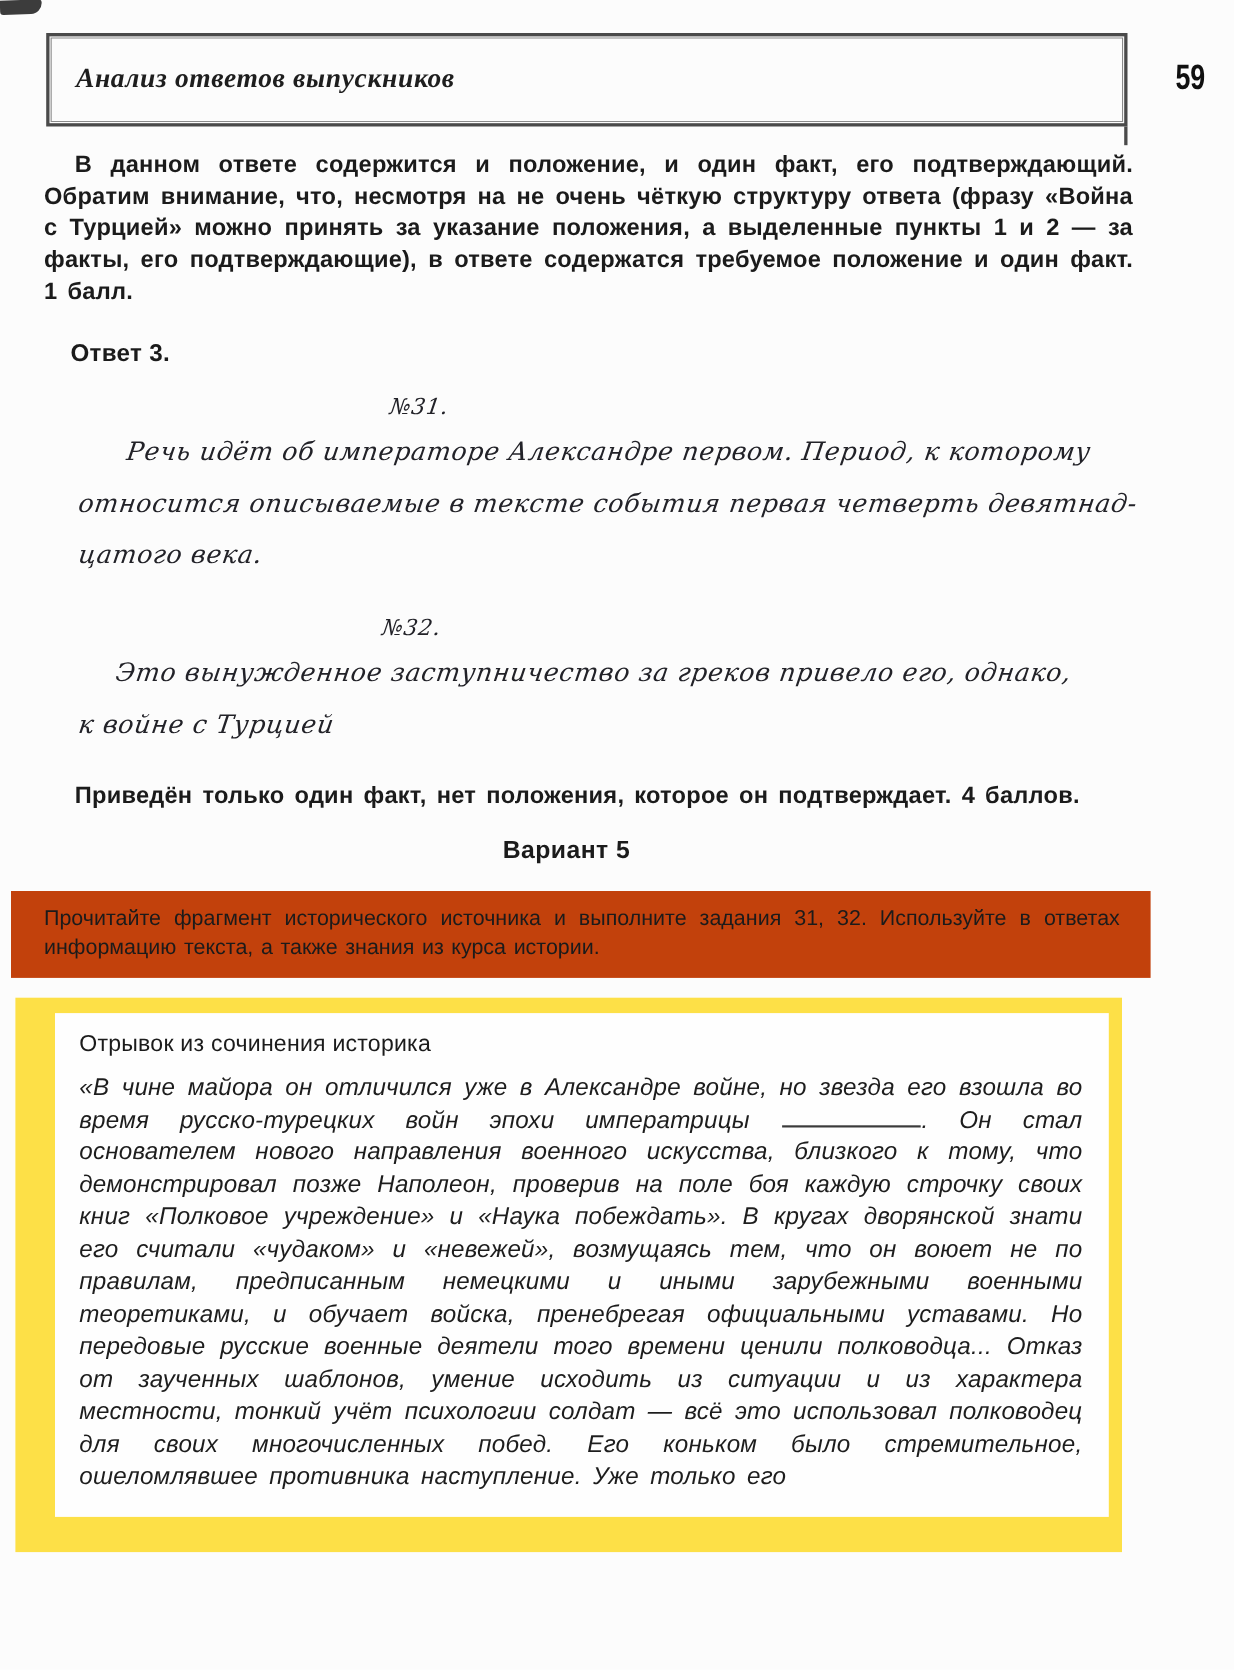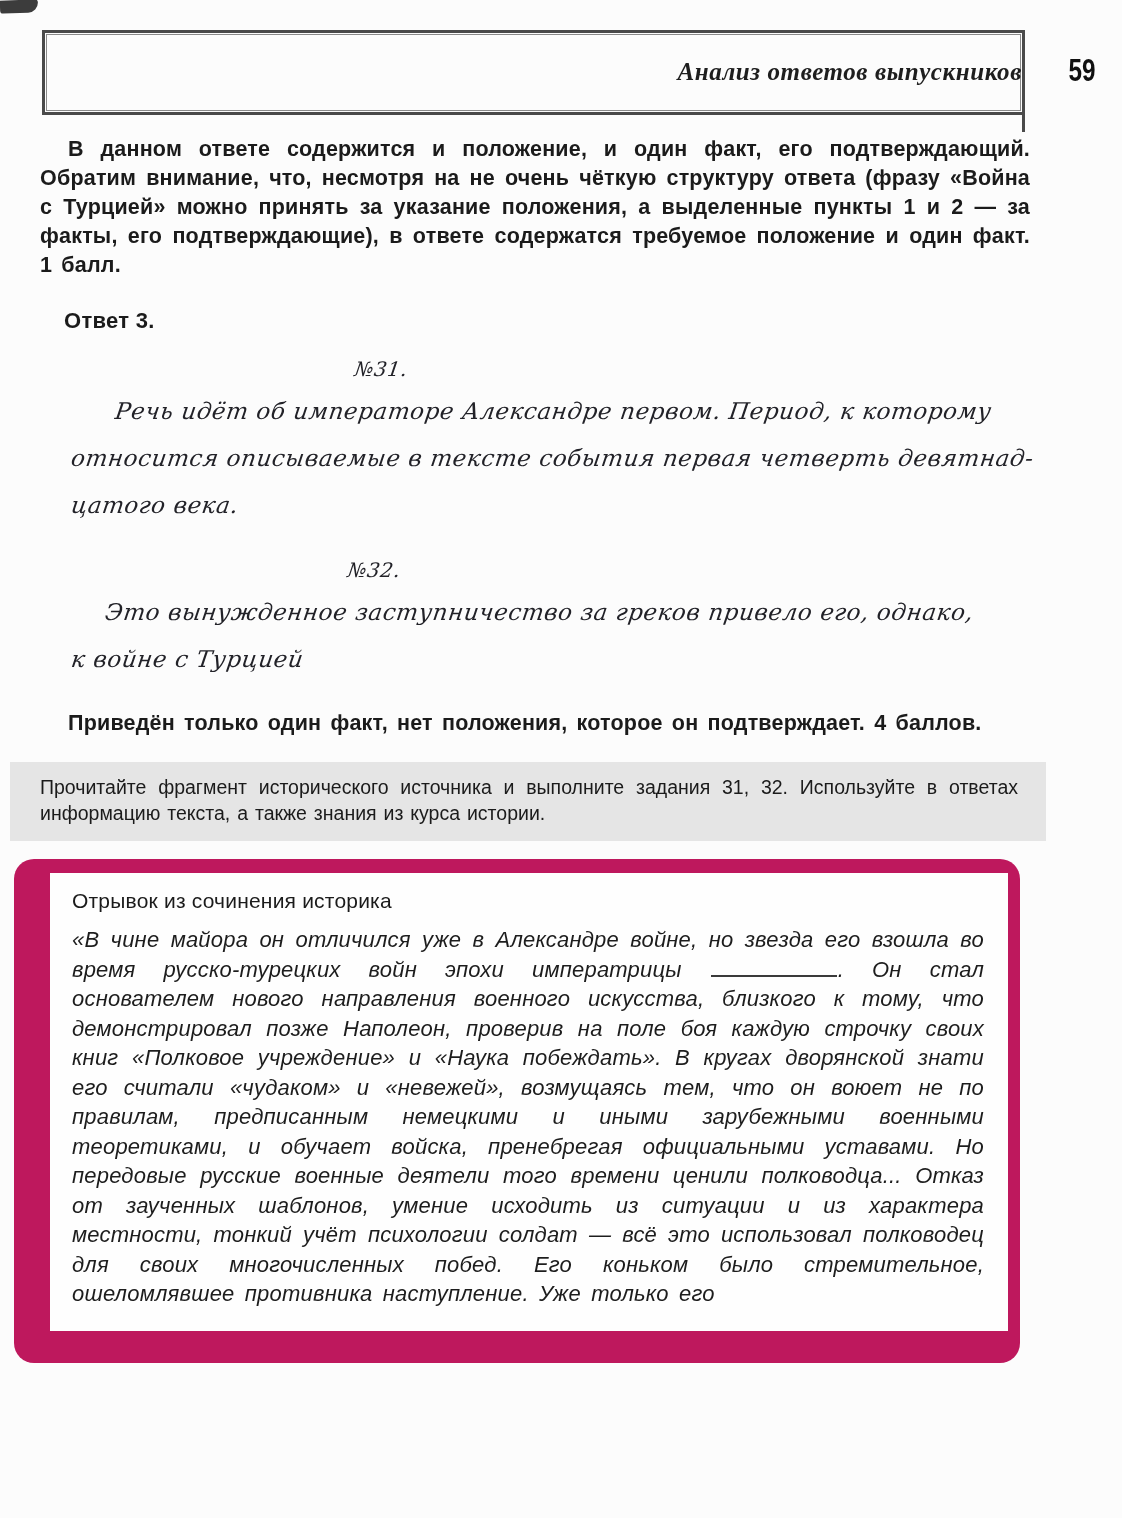--- a/index.html
+++ b/index.html
@@ -14,21 +14,20 @@
   .corner-mark{
     position:absolute;top:0;left:0;width:38px;height:13px;
     background:#3c3c3c;border-radius:0 3px 10px 3px;transform:rotate(-2deg);
   }
   .header-box{
     position:relative;
     margin:30px 97px 0 42px;
     height:85px;box-sizing:border-box;
     border:3px solid #4a4a4a;
     box-shadow:inset 0 0 0 1px #fcfcfc, inset 0 0 0 2px #8a8a8a;
-    text-align:right;
   }
   .header-box::after{ 
     content:'';position:absolute;right:-3px;bottom:-20px;width:3px;height:17px;background:#4a4a4a;
   }
   .header-title{
     font-family:"Liberation Serif",serif;
     font-style:italic;font-weight:bold;
     font-size:25px;letter-spacing:.6px;
     padding:25px 0 0 24px;color:#1e1e1e;
   }
@@ -65,32 +64,31 @@
   .hw32 .l1{margin-left:102px;}
   .hw32 .l2{margin-left:68px;}
   .verdict31{margin:24px 92px 0 68px;text-align:left;}
   .verdict32{margin-top:26px;}
   .variant-title{
     margin-top:22px;width:1030px;
     text-align:center;font-weight:bold;font-size:22.5px;letter-spacing:.4px;
   }
   .instruction-box{
     margin:24px 76px 0 10px;
-    background:#e5e5e5;
+    background:#c2410c;
     padding:12px 28px 15px 30px;
   }
   .instruction-text{
     margin:0;font-size:19.5px;line-height:26px;
     text-align:justify;word-spacing:1.5px;
   }
   .source-box{
     margin:18px 102px 0 14px;
-    background:#be185d;
+    background:#fde047;
     padding:14px 12px 32px 36px;
-    border-radius:20px;
   }
   .source-panel{
     background:#fefefe;
     padding:16px 24px 22px 22px;
   }
   .source-heading{font-size:21px;margin:0 0 12px 0;letter-spacing:.2px;}
   .source-quote{
     margin:0;font-style:italic;
     font-size:22px;line-height:29.5px;
     text-align:justify;word-spacing:4px;letter-spacing:.2px;
@@ -128,20 +126,21 @@
 
 
   <div class="hw-block hw32">
     <div class="hw hw-number">№32.</div>
     <div class="hw hw-line l1">Это вынужденное заступничество за греков привело его, однако,</div>
     <div class="hw hw-line l2">к войне с Турцией</div>
   </div>
 
   <p class="body-text indent verdict32">Приведён только один факт, нет положения, которое он подтверждает. 4 баллов.</p>
 
+  <div class="variant-title">Вариант 5</div>
 
   <div class="instruction-box">
     <p class="instruction-text">Прочитайте фрагмент исторического источника и выполните задания 31, 32. Используйте в ответах информацию текста, а также знания из курса истории.</p>
   </div>
 
   <div class="source-box">
     <div class="source-panel">
       <div class="source-heading">Отрывок из сочинения историка</div>
       <p class="source-quote">
         <span>«В чине майора он отличился уже в Александре войне, но звезда его взошла во время русско-турецких войн эпохи императрицы</span>

